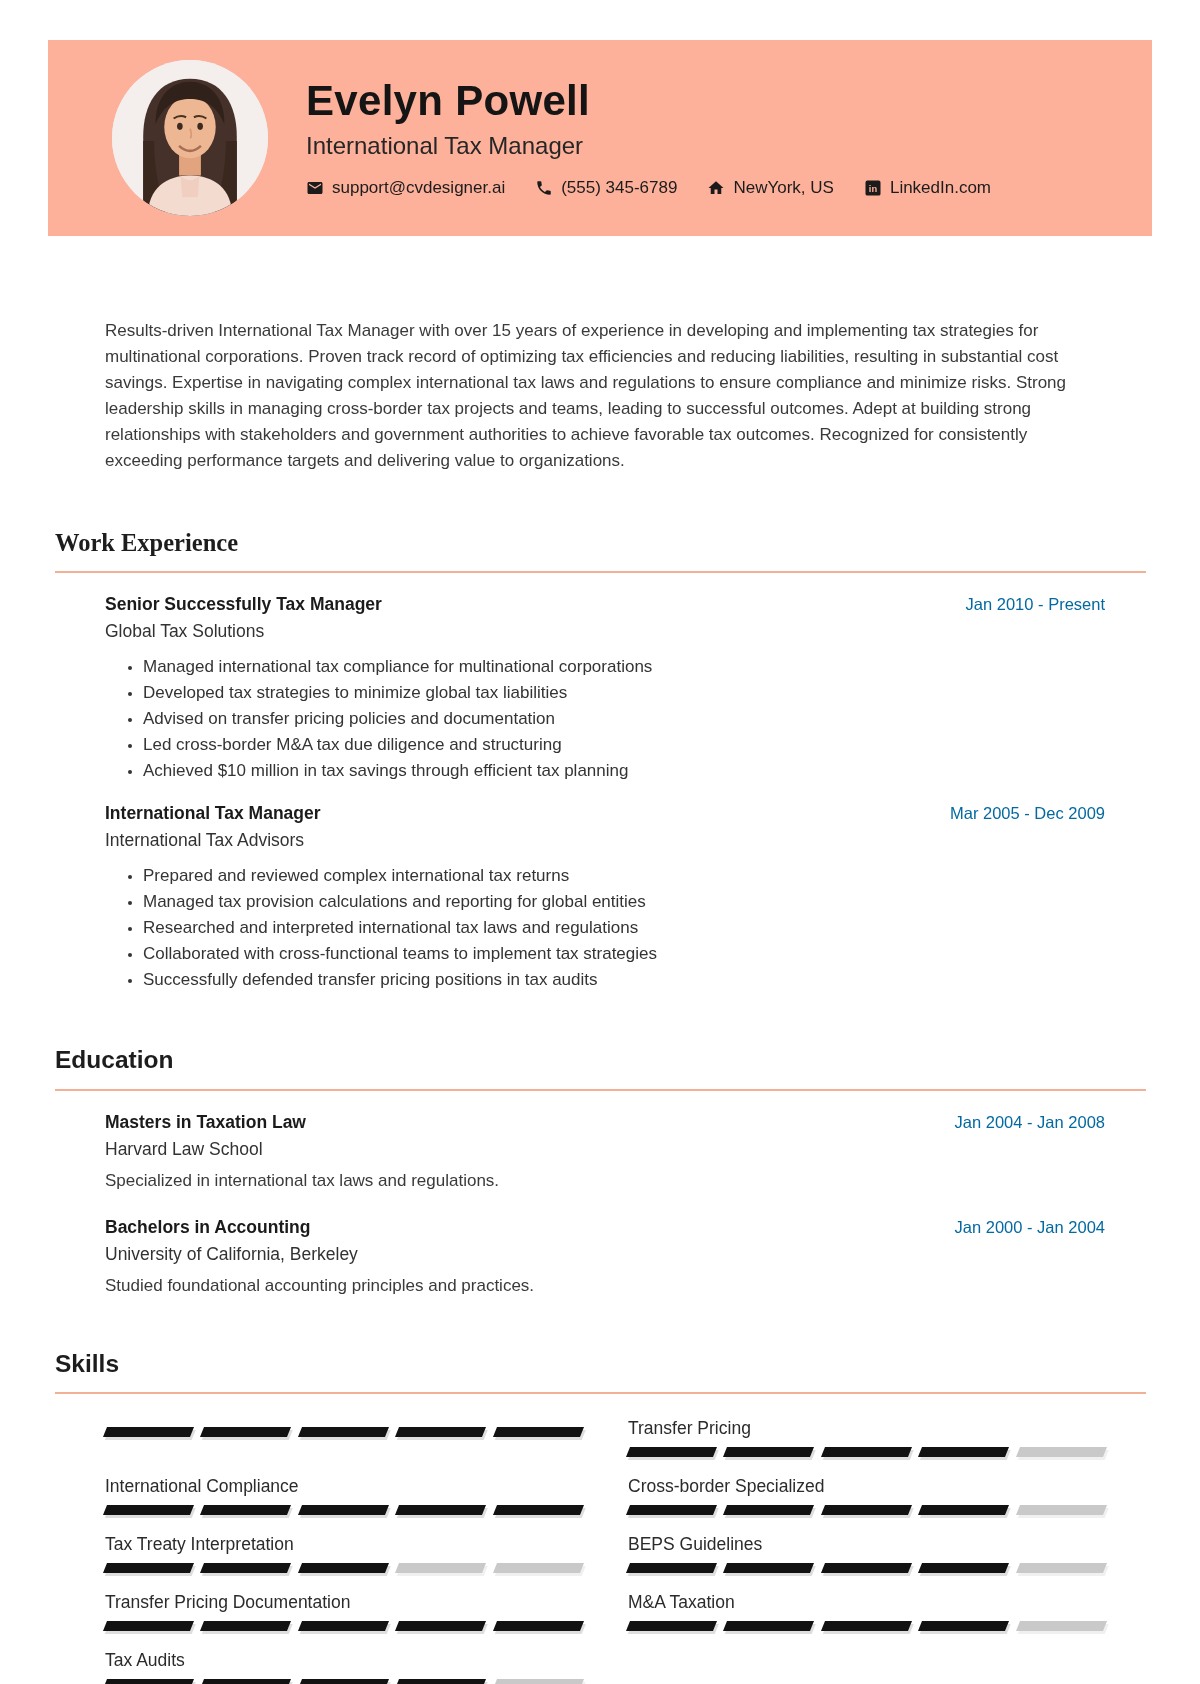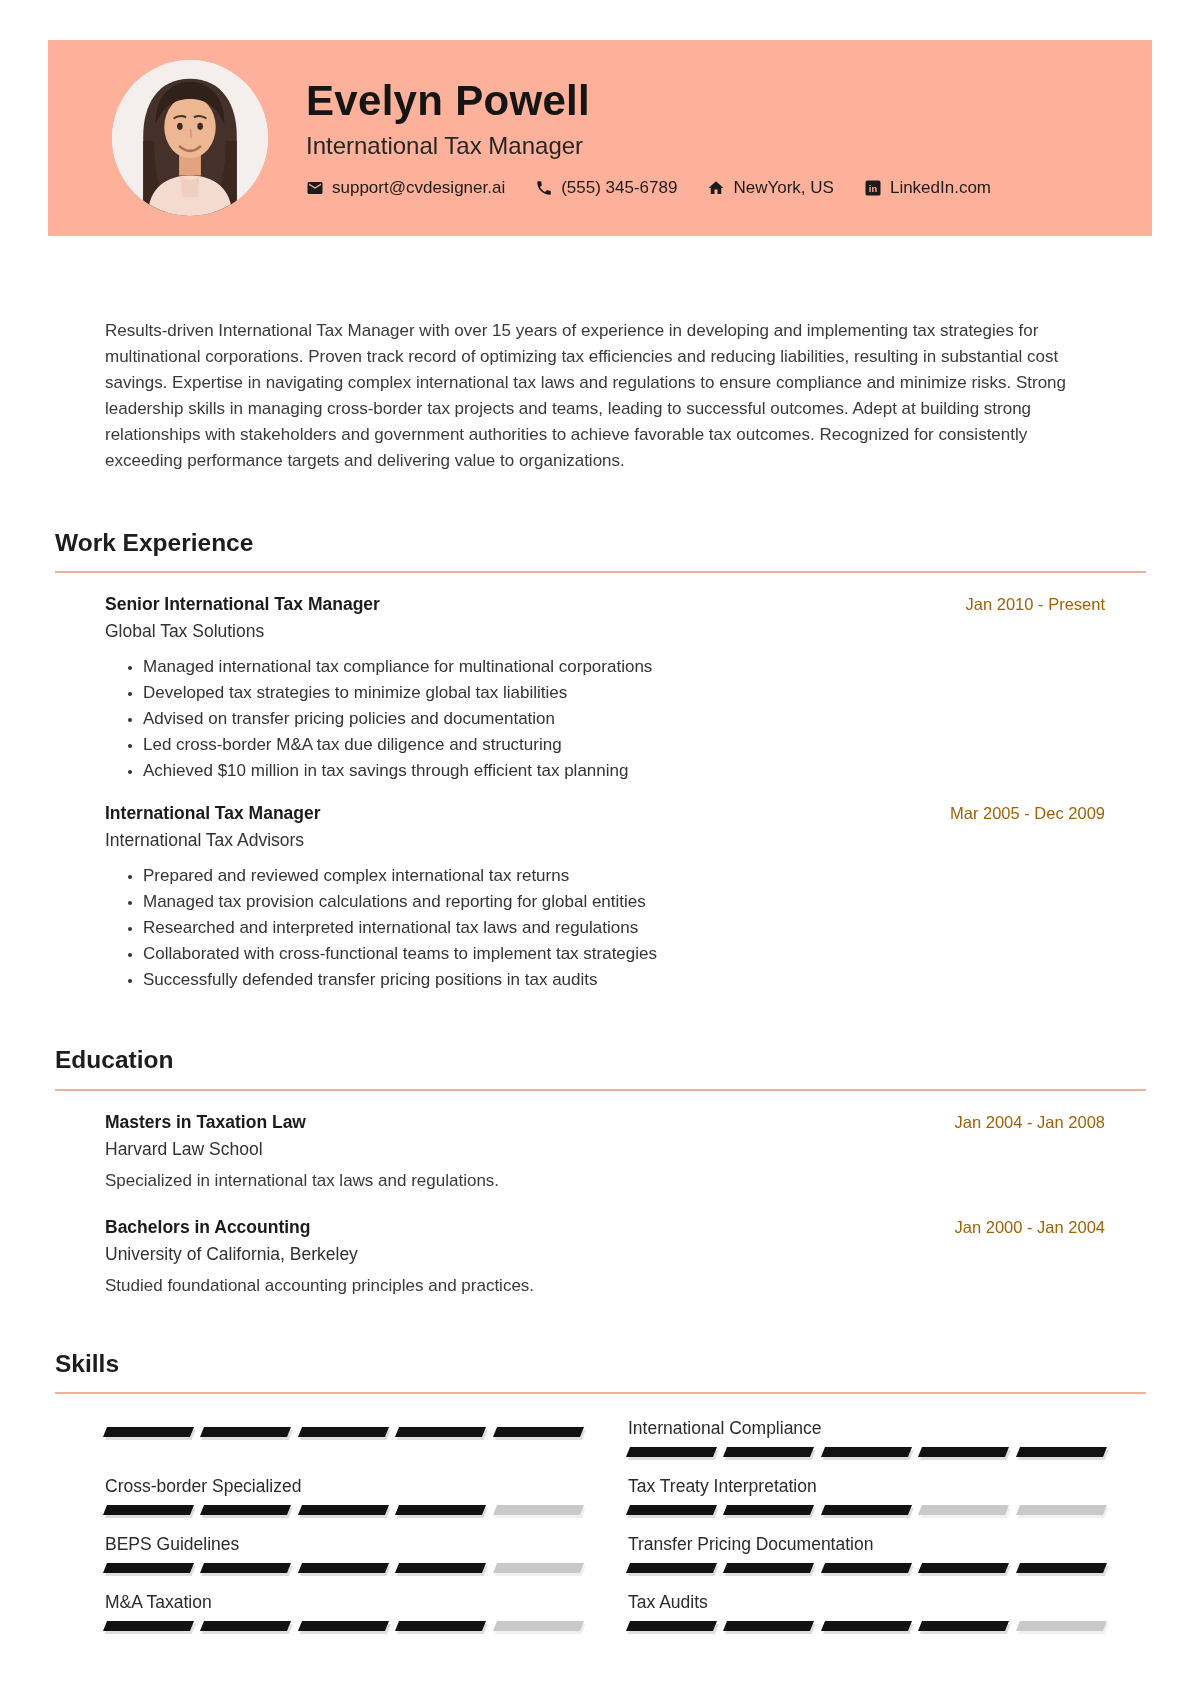--- a/index.html
+++ b/index.html
@@ -47,33 +47,33 @@
   
   .main { padding:0 54px 0 55px; }
   .summary {
     margin:82px 41px 0 50px;
     font-size:17px; line-height:26px; color:#3a3a3a;
   }
   .section { }
   .section-heading {
     font-size:24.5px; font-weight:700; color:#1d1d1d; line-height:1.2;
   }
-  .heading-work { margin-top:54px; }
+  .heading-work { margin-top:54px;font-family:Liberation Serif, serif; }
   .heading-edu  { margin-top:52px; }
   .heading-skills { margin-top:52px; }
   .section-rule {
     border:none; border-top:2px solid #f2b096;
     margin-top:14px;
   }
   .entries { margin:20px 41px 0 50px; }
   .entry { margin-top:18px; }
   .entry:first-child { margin-top:0; }
   .entry-head { display:flex; justify-content:space-between; align-items:baseline; }
   .entry-title { font-size:17.5px; font-weight:700; color:#1b1b1b; line-height:22px; }
-  .entry-dates { font-size:16.5px; color:#a16207; white-space:nowrap; }
+  .entry-dates { font-size:16.5px; color:#0369a1; white-space:nowrap; }
   .entry-sub { font-size:17.5px; color:#323232; margin-top:5px; line-height:22px; }
   .bullets { margin-top:12px; padding-left:38px; list-style:disc; }
   .bullets li {
     font-size:17px; line-height:26px; color:#343434;
   }
   .bullets li::marker { color:#343434; font-size:13px; }
   .entry-desc { font-size:17px; color:#3a3a3a; margin-top:10px; line-height:22px; }
   .edu-entry { margin-top:24px; }
   .edu-entry:first-child { margin-top:0; }
 
@@ -163,21 +163,21 @@
   <main class="main">
 
     <p class="summary">Results-driven International Tax Manager with over 15 years of experience in developing and implementing tax strategies for multinational corporations. Proven track record of optimizing tax efficiencies and reducing liabilities, resulting in substantial cost savings. Expertise in navigating complex international tax laws and regulations to ensure compliance and minimize risks. Strong leadership skills in managing cross-border tax projects and teams, leading to successful outcomes. Adept at building strong relationships with stakeholders and government authorities to achieve favorable tax outcomes. Recognized for consistently exceeding performance targets and delivering value to organizations.</p>
 
     <section class="section">
       <h2 class="section-heading heading-work">Work Experience</h2>
       <hr class="section-rule">
       <div class="entries" id="jobs">
           <article class="entry">
     <div class="entry-head">
-      <h3 class="entry-title">Senior International Tax Manager</h3>
+      <h3 class="entry-title">Senior Successfully Tax Manager</h3>
       <span class="entry-dates">Jan 2010 - Present</span>
     </div>
     <div class="entry-sub">Global Tax Solutions</div>
     <ul class="bullets">
               <li>Managed international tax compliance for multinational corporations</li>
               <li>Developed tax strategies to minimize global tax liabilities</li>
               <li>Advised on transfer pricing policies and documentation</li>
               <li>Led cross-border M&amp;A tax due diligence and structuring</li>
               <li>Achieved $10 million in tax savings through efficient tax planning</li>
             </ul>
@@ -229,20 +229,30 @@
           <div class="skill">
     <div class="skill-bar">
               <span class="seg filled"></span>
               <span class="seg filled"></span>
               <span class="seg filled"></span>
               <span class="seg filled"></span>
               <span class="seg filled"></span>
             </div>
   </div>
           <div class="skill">
+    <div class="skill-label">Transfer Pricing</div>
+    <div class="skill-bar">
+              <span class="seg filled"></span>
+              <span class="seg filled"></span>
+              <span class="seg filled"></span>
+              <span class="seg filled"></span>
+              <span class="seg empty"></span>
+            </div>
+  </div>
+          <div class="skill">
     <div class="skill-label">International Compliance</div>
     <div class="skill-bar">
               <span class="seg filled"></span>
               <span class="seg filled"></span>
               <span class="seg filled"></span>
               <span class="seg filled"></span>
               <span class="seg filled"></span>
             </div>
   </div>
           <div class="skill">

